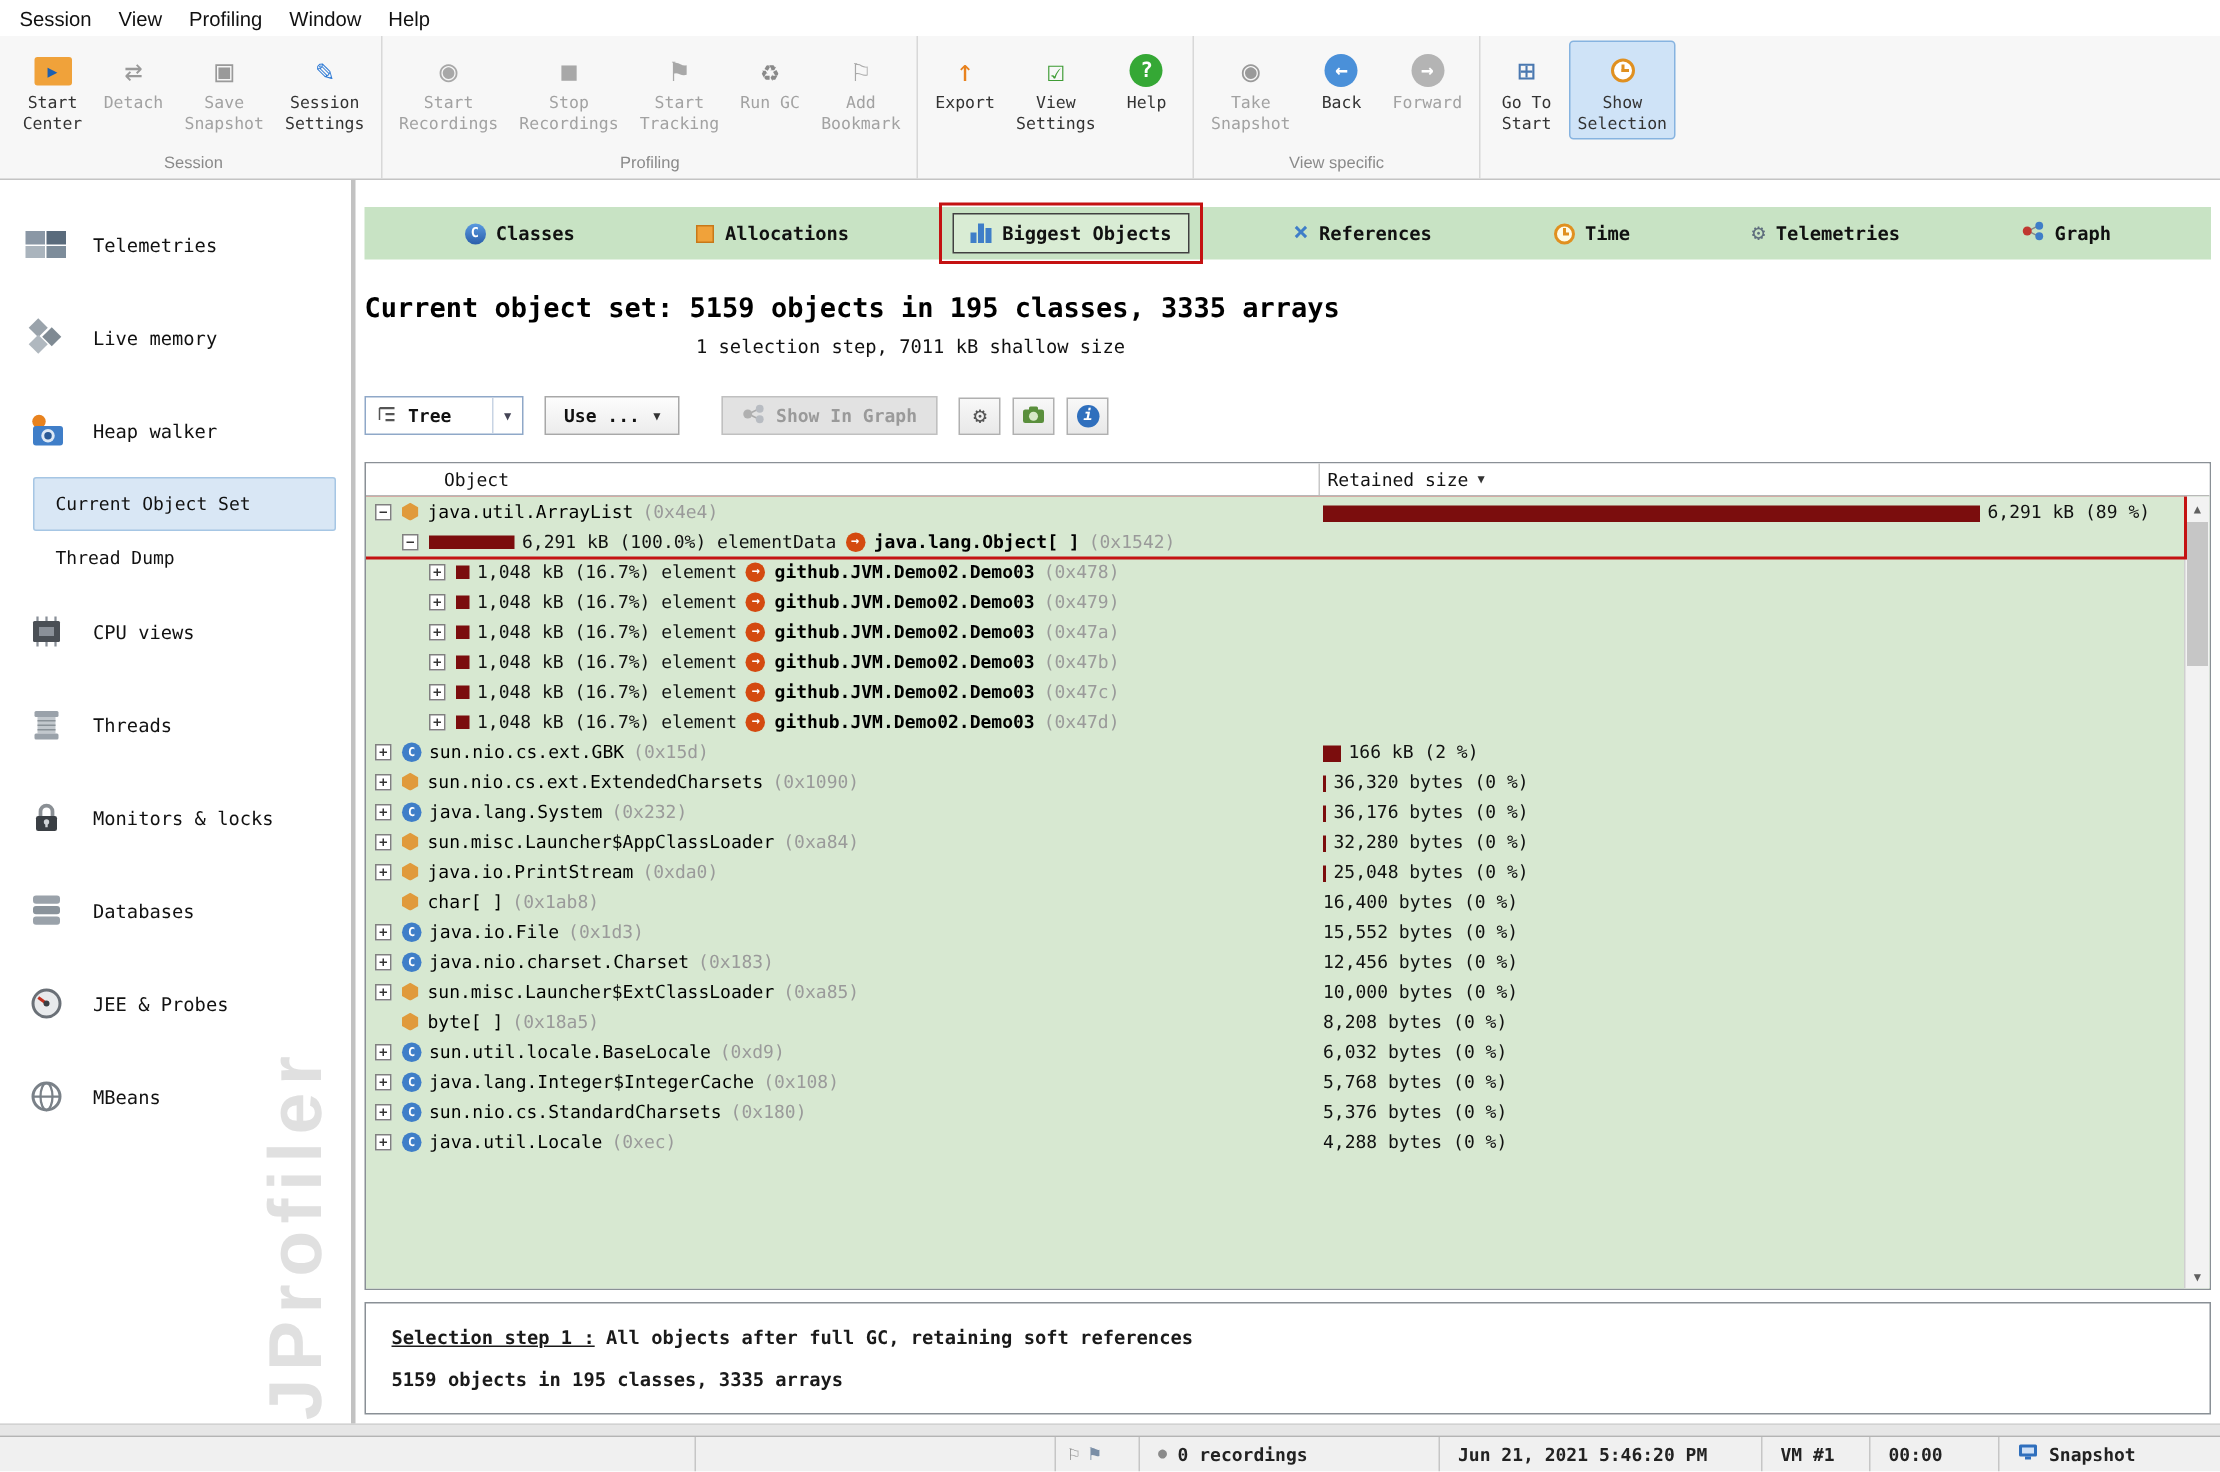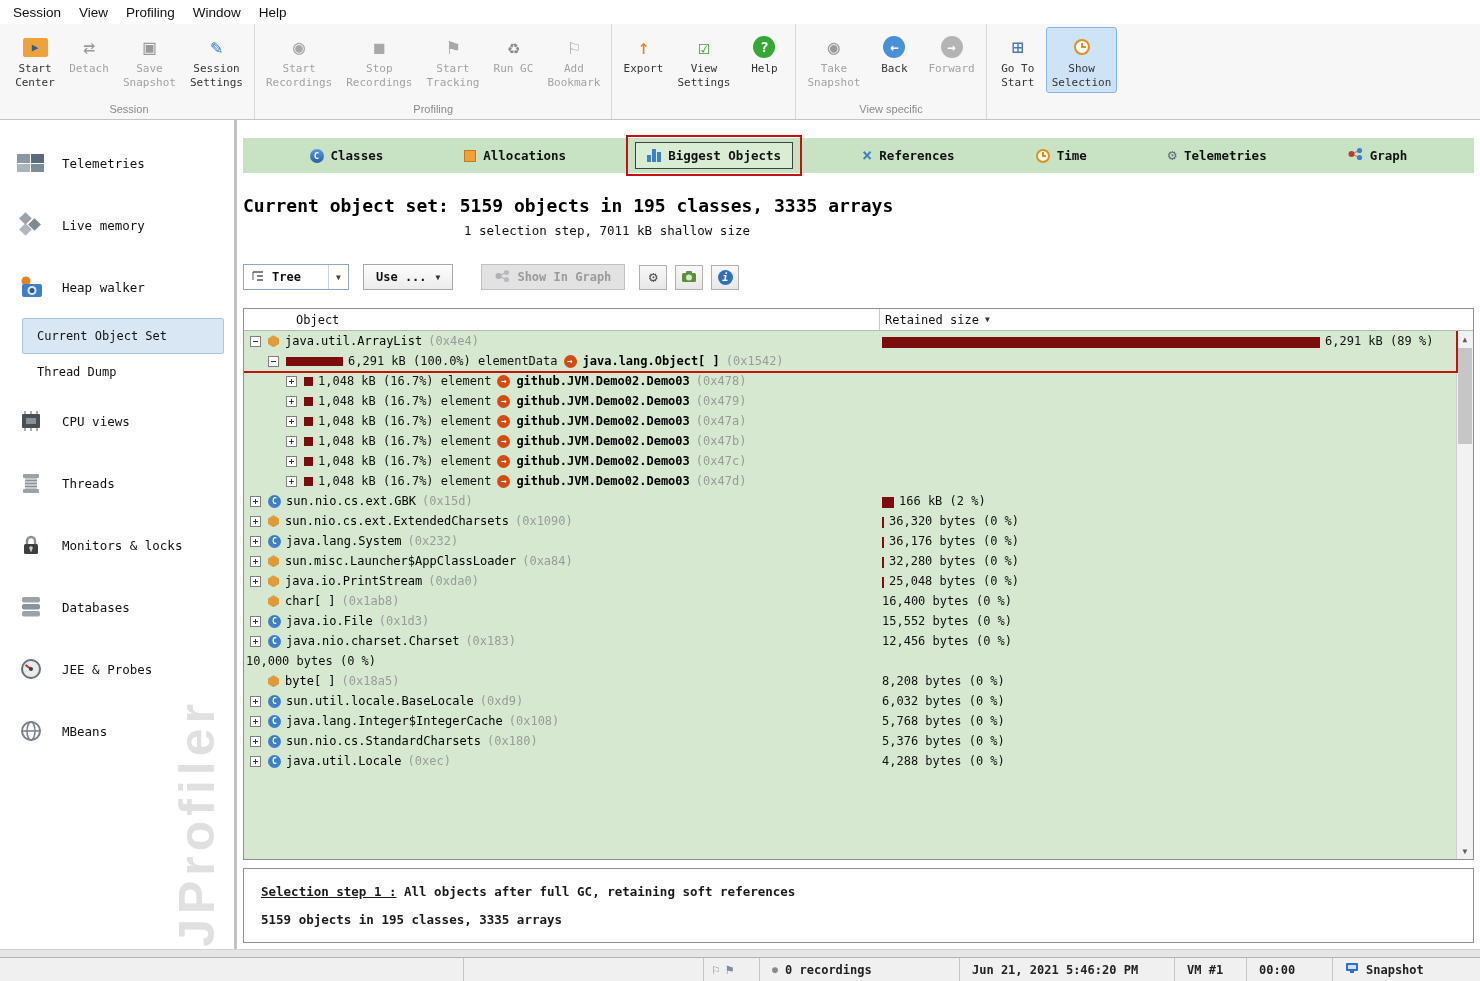--- a/index.html
+++ b/index.html
@@ -632,20 +632,26 @@
               <span class="exp plus"></span>
               <span class="ic-class">C</span>
               <span class="oname">java.nio.charset.Charset</span>
               <span class="addr">(0x183)</span>
             </div>
             <div class="cell-ret">
               <span class="rlabel">12,456 bytes (0 %)</span>
             </div>
           </div>
           <div class="tree-row">
+            <div class="cell-obj" style="padding-left: 6px;">
+              <span class="exp plus"></span>
+              <span class="ic-hex"></span>
+              <span class="oname">sun.misc.Launcher$ExtClassLoader</span>
+              <span class="addr">(0xa85)</span>
+            </div>
             <div class="cell-ret">
               <span class="rlabel">10,000 bytes (0 %)</span>
             </div>
           </div>
           <div class="tree-row">
             <div class="cell-obj" style="padding-left: 6px;">
               <span class="exp-sp"></span>
               <span class="ic-hex"></span>
               <span class="oname">byte[ ]</span>
               <span class="addr">(0x18a5)</span>

